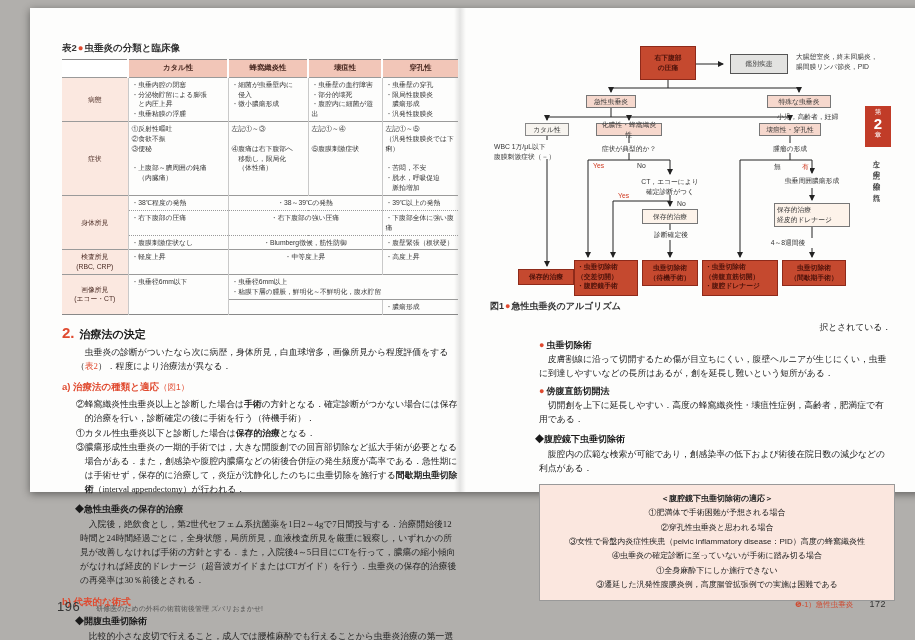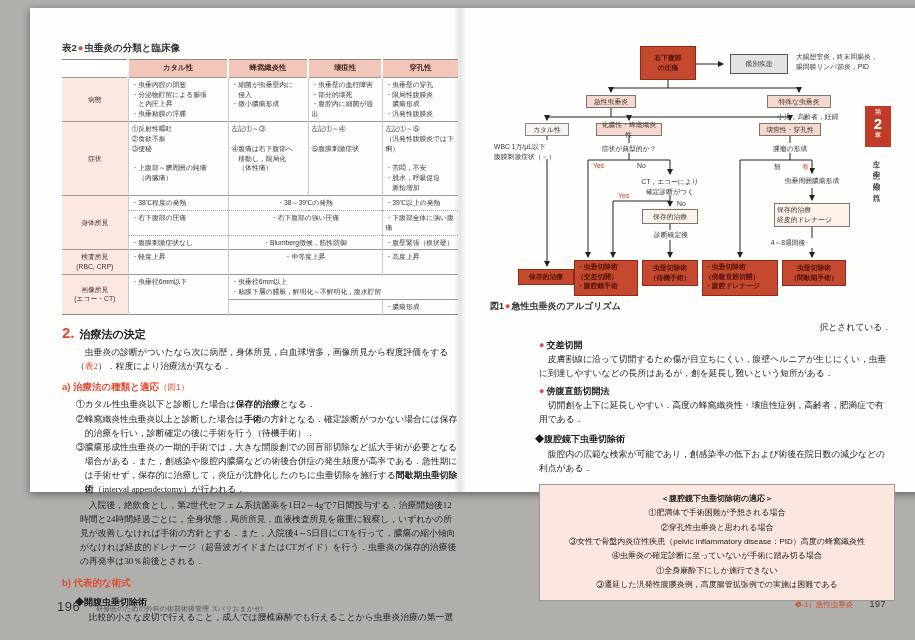--- a/index.html
+++ b/index.html
@@ -198,25 +198,26 @@
       <div class="sec-h">
         <span class="sec-num">2.</span>
         <span class="sec-title">治療法の決定</span>
       </div>
       <div class="body-serif">
         <p class="para"><span>虫垂炎の診断がついたなら次に病歴，身体所見，白血球増多，画像所見から程度評価をする（</span><span class="red">表2</span><span>）．程度により治療法が異なる．</span></p>
 
         <div class="h-ab" style="font-family:'Liberation Sans',sans-serif;"><span>a) 治療法の種類と適応</span><span class="ref">（図1）</span></div>
 
         <ol class="items">
+          <li><span>②蜂窩織炎性虫垂炎以上と診断した場合は</span><span class="b">手術</span><span>の方針となる．確定診断がつかない場合には保存的治療を行い，診断確定の後に手術を行う（待機手術）．</span></li>
           <li><span>①カタル性虫垂炎以下と診断した場合は</span><span class="b">保存的治療</span><span>となる．</span></li>
-          <li><span>②蜂窩織炎性虫垂炎以上と診断した場合は</span><span class="b">手術</span><span>の方針となる．確定診断がつかない場合には保存的治療を行い，診断確定の後に手術を行う（待機手術）．</span></li>
           <li><span>③膿瘍形成性虫垂炎の一期的手術では，大きな開腹創での回盲部切除など拡大手術が必要となる場合がある．また，創感染や腹腔内膿瘍などの術後合併症の発生頻度が高率である．急性期には手術せず，保存的に治療して，炎症が沈静化したのちに虫垂切除を施行する</span><span class="b">間歇期虫垂切除術</span><span>（interval appendectomy）が行われる．</span></li>
         </ol>
 
+        <div class="h-dia">◆急性虫垂炎の保存的治療</div>
         <p class="para" style="margin-left:18px;">入院後，絶飲食とし，第2世代セフェム系抗菌薬を1日2～4gで7日間投与する．治療開始後12時間と24時間経過ごとに，全身状態，局所所見，血液検査所見を厳重に観察し，いずれかの所見が改善しなければ手術の方針とする．また，入院後4～5日目にCTを行って，膿瘍の縮小傾向がなければ経皮的ドレナージ（超音波ガイドまたはCTガイド）を行う．虫垂炎の保存的治療後の再発率は30％前後とされる．</p>
 
         <div class="h-ab" style="font-family:'Liberation Sans',sans-serif;">b) 代表的な術式</div>
         <div class="h-dia">◆開腹虫垂切除術</div>
         <p class="para" style="margin-left:18px;">比較的小さな皮切で行えること，成人では腰椎麻酔でも行えることから虫垂炎治療の第一選</p>
       </div>
     </div>
   </div>
 
   <div class="rightcol">
@@ -294,21 +295,21 @@
 （傍腹直筋切開）
 ・腹腔ドレナージ</div>
       <div class="fb redbox" style="left:292px;top:218px;width:64px;height:26px;">虫垂切除術
 （間歇期手術）</div>
 
       <div class="fig-cap"><span>図1</span><span class="bullet">●</span><span>急性虫垂炎のアルゴリズム</span></div>
     </div>
 
     <div class="rtext body-serif">
       <p class="cont" style="margin-left:4px;">択とされている．</p>
-      <div class="h-dot"><span class="dot">●</span><span>交差切開</span></div>
+      <div class="h-dot"><span class="dot">●</span><span>虫垂切除術</span></div>
       <p class="para">皮膚割線に沿って切開するため傷が目立ちにくい，腹壁ヘルニアが生じにくい，虫垂に到達しやすいなどの長所はあるが，創を延長し難いという短所がある．</p>
       <div class="h-dot"><span class="dot">●</span><span>傍腹直筋切開法</span></div>
       <p class="para">切開創を上下に延長しやすい．高度の蜂窩織炎性・壊疽性症例，高齢者，肥満症で有用である．</p>
       <div class="h-dia" style="margin-left:0;">◆腹腔鏡下虫垂切除術</div>
       <p class="para">腹腔内の広範な検索が可能であり，創感染率の低下および術後在院日数の減少などの利点がある．</p>
 
       <div class="adv-box">
         <div class="bt">＜腹腔鏡下虫垂切除術の適応＞</div>
         <div>①肥満体で手術困難が予想される場合</div>
         <div>②穿孔性虫垂炎と思われる場合</div>
@@ -326,15 +327,15 @@
     <span class="sm">章</span>
   </div>
   <div class="side-title">主な疾患の治療の流れ</div>
 
   <div class="footer-l">
     <span class="pnum">196</span>
     <span>研修医のための外科の術前術後管理 ズバリおまかせ!</span>
   </div>
   <div class="footer-r">
     <span class="sect">❺-1）急性虫垂炎</span>
-    <span class="pnum">197</span>
+    <span class="pnum">172</span>
   </div>
 </div>
 
 </body></html>

